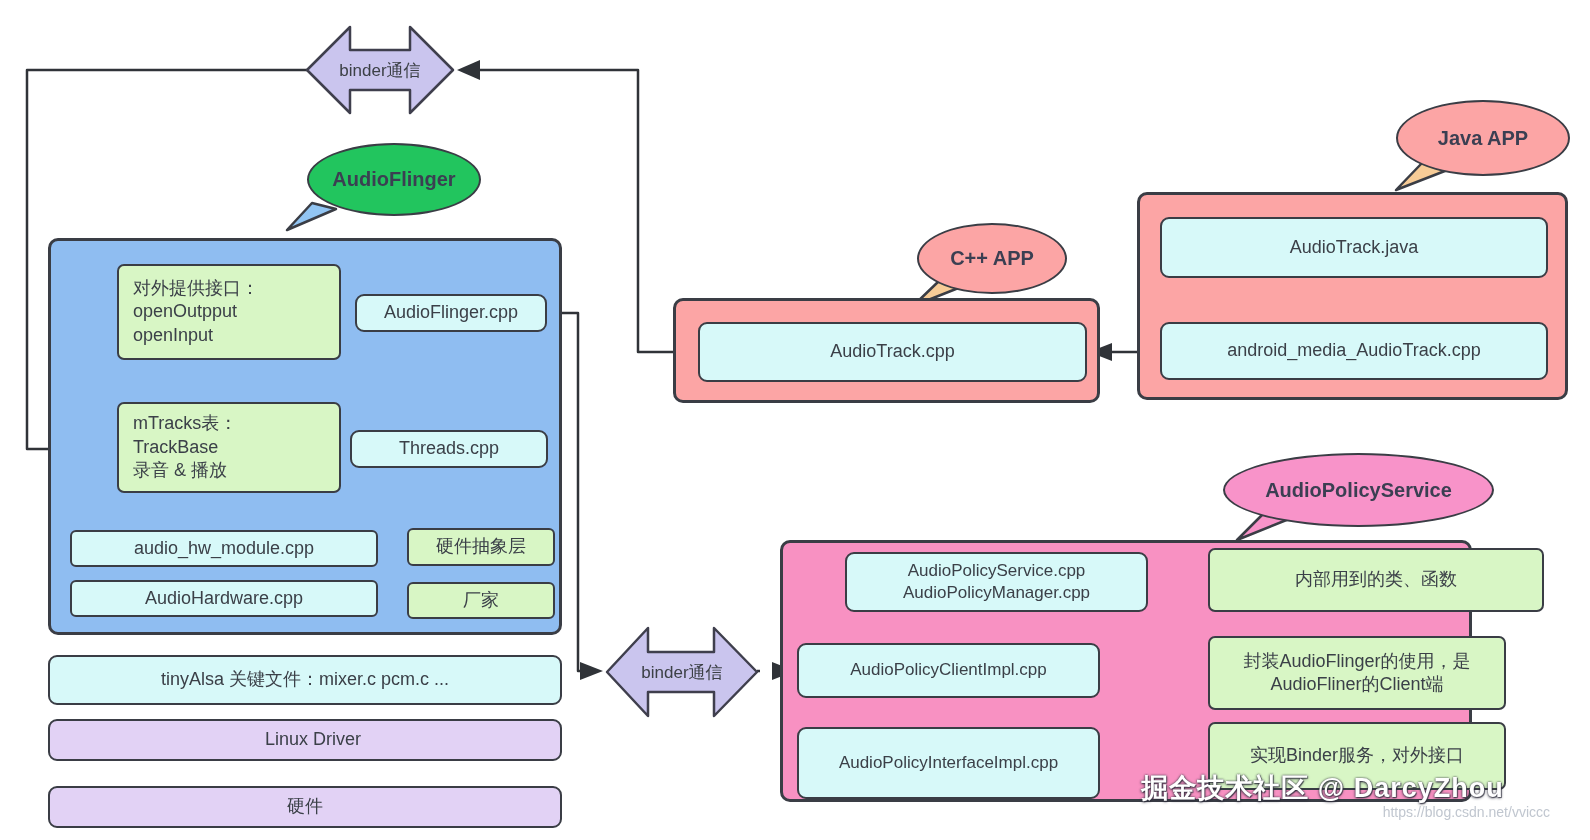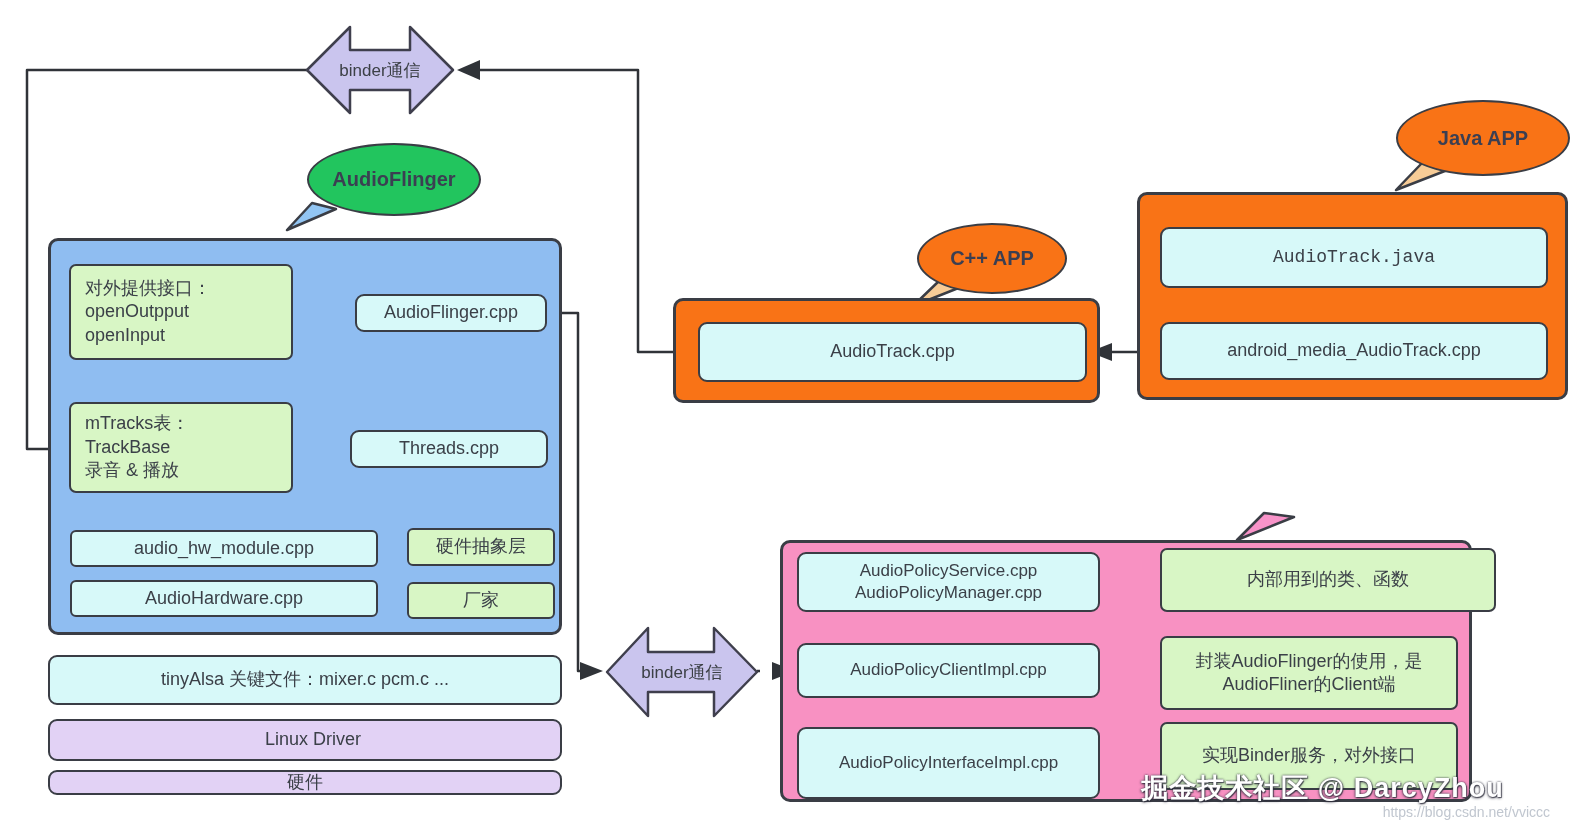--- a/index.html
+++ b/index.html
@@ -11,28 +11,28 @@
   .box{
     position:absolute;box-sizing:border-box;z-index:2;
     display:flex;align-items:center;justify-content:center;
     border:2px solid #3a3d45;border-radius:7px;
     font-size:18px;text-align:center;line-height:1.3;
   }
   .panel{z-index:1;border-width:3px;border-radius:10px;}
   .blue{background:#8fbdf1;}
   .cyan{background:#d7f9f9;}
   .green{background:#d8f6c5;}
-  .orange{background:#f97316;}
+  .orange{background:#fca5a5;}
   .pink{background:#f891c2;}
   .purple{background:#e2d2f5;}
   .lav-label{
     position:absolute;z-index:3;display:flex;align-items:center;justify-content:center;
     font-size:17px;color:#3c4046;
   }
-  .pre{white-space:pre-line;}
+  .pre{white-space:pre-line;margin-left:48px;}
   .leftalign{justify-content:flex-start;text-align:left;padding-left:14px;}
   .ellipse{
     position:absolute;z-index:2;border:2.5px solid #3a3d45;border-radius:50%;
     display:flex;align-items:center;justify-content:center;
     font-weight:bold;font-size:20px;color:#3b3f52;
   }
   .rounded-sm{border-radius:6px;}
   .wm1{
     position:absolute;z-index:5;font-weight:bold;font-size:27px;color:#ffffff;
     text-align:center;letter-spacing:1px;
@@ -85,44 +85,45 @@
       <polygon points="1264,513 1237,540 1294,517" fill="#f893c9"></polygon>
     </g>
   </svg>
 
   <div class="lav-label" style="left:307px;top:50px;width:146px;height:40px;">binder通信</div>
   <div class="lav-label" style="left:607px;top:652px;width:150px;height:40px;">binder通信</div>
 
   <div class="ellipse blue" style="left:307px;top:143px;width:170px;height:69px;background:#22c55e;">AudioFlinger</div>
   <div class="ellipse orange" style="left:917px;top:223px;width:146px;height:67px;">C++ APP</div>
   <div class="ellipse orange" style="left:1396px;top:100px;width:170px;height:72px;">Java APP</div>
+  <div class="ellipse pink" style="left:1223px;top:453px;width:267px;height:70px;background:#f893c9;">AudioPolicyService</div>
 
   <div class="box panel blue" style="left:48px;top:238px;width:514px;height:397px;"></div>
   <div class="box green pre leftalign" style="left:69px;top:264px;width:224px;height:96px;">对外提供接口：
 openOutpput
 openInput</div>
   <div class="box cyan" style="left:355px;top:294px;width:192px;height:38px;border-radius:9px;">AudioFlinger.cpp</div>
   <div class="box green pre leftalign" style="left:69px;top:402px;width:224px;height:91px;">mTracks表：
 TrackBase
 录音 &amp; 播放</div>
   <div class="box cyan" style="left:350px;top:430px;width:198px;height:38px;border-radius:9px;">Threads.cpp</div>
   <div class="box cyan rounded-sm" style="left:70px;top:530px;width:308px;height:37px;">audio_hw_module.cpp</div>
   <div class="box cyan rounded-sm" style="left:70px;top:580px;width:308px;height:37px;">AudioHardware.cpp</div>
   <div class="box green rounded-sm" style="left:407px;top:528px;width:148px;height:38px;">硬件抽象层</div>
   <div class="box green rounded-sm" style="left:407px;top:582px;width:148px;height:37px;">厂家</div>
 
   <div class="box cyan" style="left:48px;top:655px;width:514px;height:50px;border-radius:9px;">tinyAlsa 关键文件：mixer.c pcm.c ...</div>
   <div class="box purple" style="left:48px;top:719px;width:514px;height:42px;border-radius:9px;padding-left:16px;">Linux Driver</div>
-  <div class="box purple" style="left:48px;top:770px;width:514px;height:25px;border-radius:9px;">硬件</div>
+  <div class="box purple" style="left:48px;top:786px;width:514px;height:42px;border-radius:9px;">硬件</div>
 
   <div class="box panel orange" style="left:673px;top:298px;width:427px;height:105px;"></div>
   <div class="box cyan" style="left:698px;top:322px;width:389px;height:60px;border-radius:9px;">AudioTrack.cpp</div>
 
   <div class="box panel orange" style="left:1137px;top:192px;width:431px;height:208px;"></div>
-  <div class="box cyan" style="left:1160px;top:227px;width:388px;height:61px;border-radius:9px;font-family:Liberation Mono, monospace;">AudioTrack.java</div>
+  <div class="box cyan" style="left:1160px;top:217px;width:388px;height:61px;border-radius:9px;">AudioTrack.java</div>
   <div class="box cyan" style="left:1160px;top:322px;width:388px;height:58px;border-radius:9px;">android_media_AudioTrack.cpp</div>
 
   <div class="box panel pink" style="left:780px;top:540px;width:692px;height:262px;"></div>
   <div class="box cyan pre" style="left:797px;top:552px;width:303px;height:60px;font-size:17px;border-radius:9px;">AudioPolicyService.cpp
 AudioPolicyManager.cpp</div>
   <div class="box green pre" style="left:1160px;top:548px;width:336px;height:64px;">内部用到的类、函数</div>
   <div class="box cyan" style="left:797px;top:643px;width:303px;height:55px;font-size:17px;border-radius:9px;">AudioPolicyClientImpl.cpp</div>
   <div class="box green pre" style="left:1160px;top:636px;width:298px;height:74px;">封装AudioFlinger的使用，是
 AudioFliner的Client端</div>
   <div class="box cyan" style="left:797px;top:727px;width:303px;height:72px;font-size:17px;border-radius:9px;">AudioPolicyInterfaceImpl.cpp</div>

